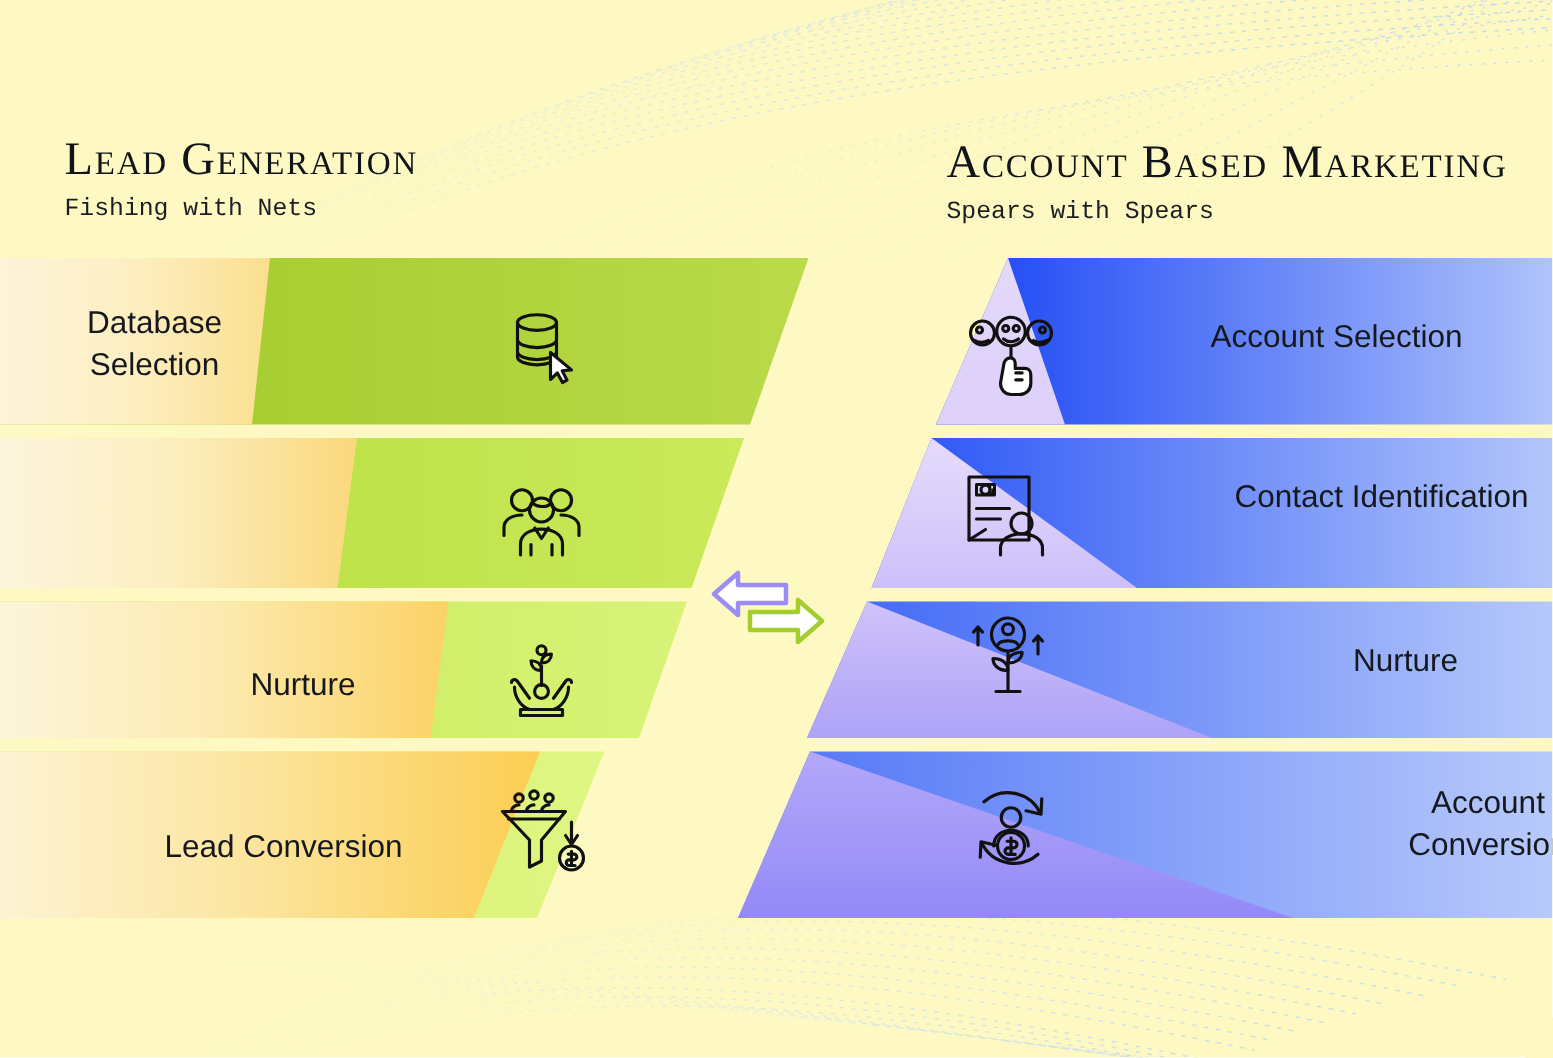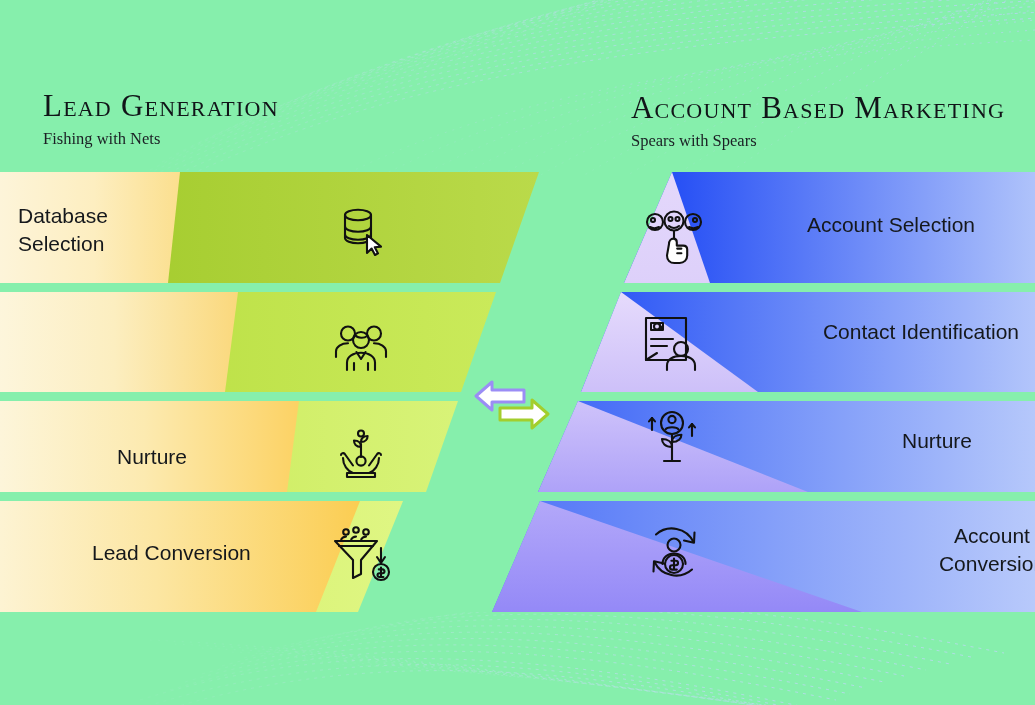--- a/index.html
+++ b/index.html
@@ -1,35 +1,35 @@
 <!DOCTYPE html>
 <html><head>
 <meta charset="utf-8">
 <style>
   html,body{margin:0;padding:0;background:#fff;}
   body{width:1035px;height:705px;overflow:hidden;font-family:"Liberation Sans",sans-serif;}
-  #stage{position:relative;width:1035px;height:705px;background:#86efac;overflow:hidden;}
+  #stage{position:relative;width:1035px;height:705px;background:#fef9c3;overflow:hidden;}
 
   
   .bg-deco{position:absolute;left:0;top:0;width:1035px;height:705px;pointer-events:none;}
 
   
   .col-head{position:absolute;}
   .head-title{
     font-family:"Liberation Serif",serif;
     font-size:31px;
     letter-spacing:1.2px;
     color:#111418;
     font-variant:small-caps;
     text-transform:capitalize;
     white-space:nowrap;
     line-height:1;
   }
   .head-sub{
-    font-family:Liberation Serif, serif;
+    font-family:Liberation Mono, monospace;
     font-size:16.5px;
     color:#1b1f24;
     margin-top:10px;
     white-space:nowrap;
     line-height:1;
   }
   #head-left{left:43px;top:90px;}
   #head-right{left:631px;top:92px;}
 
   
@@ -38,21 +38,21 @@
   
   .band-label{
     position:absolute;
     font-family:"Liberation Sans",sans-serif;
     font-size:21px;
     color:#15181c;
     line-height:1.34;
     white-space:pre-line;
     pointer-events:none;
   }
-  .lbl-left{ }
+  .lbl-left{ text-align:center; }
   .lbl-right{ text-align:center; }
 
   .icon-box{position:absolute;width:64px;height:64px;}
   .icon-box svg{width:100%;height:100%;display:block;}
 
   .arrows{position:absolute;left:466px;top:372px;width:92px;height:64px;}
 </style>
 </head>
 <body>
 
@@ -269,21 +269,21 @@
 
       <path d="M 10 24 L 26 10 L 26 18 L 58 18 L 58 30 L 26 30 L 26 38 Z" fill="#ffffff" stroke="#9b8df5" stroke-width="3" stroke-linejoin="round"></path>
 
       <path d="M 82 42 L 66 28 L 66 36 L 34 36 L 34 48 L 66 48 L 66 56 Z" fill="#ffffff" stroke="#a3ce2d" stroke-width="3" stroke-linejoin="round"></path>
     </svg>
   </div>
 
   <div class="band-label lbl-left" style="left:18px;top:202px;width:170px;">Database
 Selection</div>
   <div class="band-label lbl-left" style="left:117px;top:443px;width:170px;">Nurture</div>
-  <div class="band-label lbl-left" style="left:92px;top:539px;width:194px;">Lead Conversion</div>
+  <div class="band-label lbl-left" style="left:92px;top:551px;width:194px;">Lead Conversion</div>
 
   <div class="icon-box" style="left:329px;top:200px;">
     <svg viewBox="0 0 64 64" fill="none" stroke="#111" stroke-width="2.1" stroke-linecap="round" stroke-linejoin="round">
       <ellipse cx="29" cy="15" rx="13" ry="5.2"></ellipse>
       <path d="M16 15 v23 c0 2.9 5.8 5.2 13 5.2 s13-2.3 13-5.2 V15"></path>
       <path d="M16 26.5 c0 2.9 5.8 5.2 13 5.2 s13-2.3 13-5.2"></path>
       <path d="M16 34.5 c0 2.9 5.8 5.2 13 5.2 s13-2.3 13-5.2"></path>
       <path d="M38 35 L38 53 L42.6 48.6 L46 55 L49 53.4 L45.8 47.2 L52 46.6 Z" fill="#fff"></path>
     </svg>
   </div>

